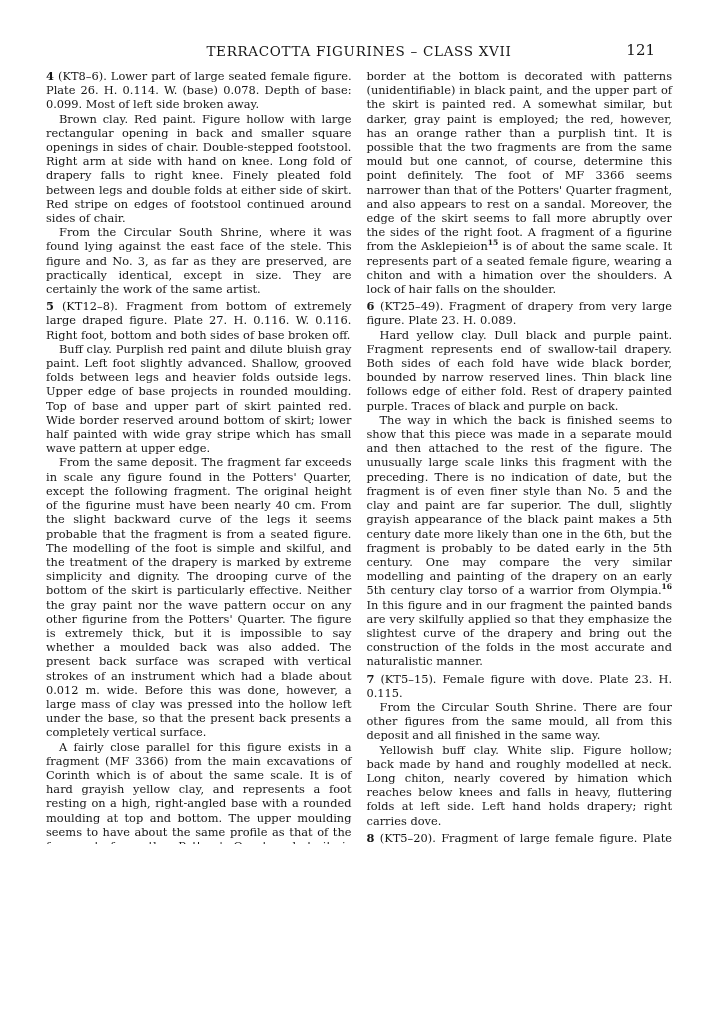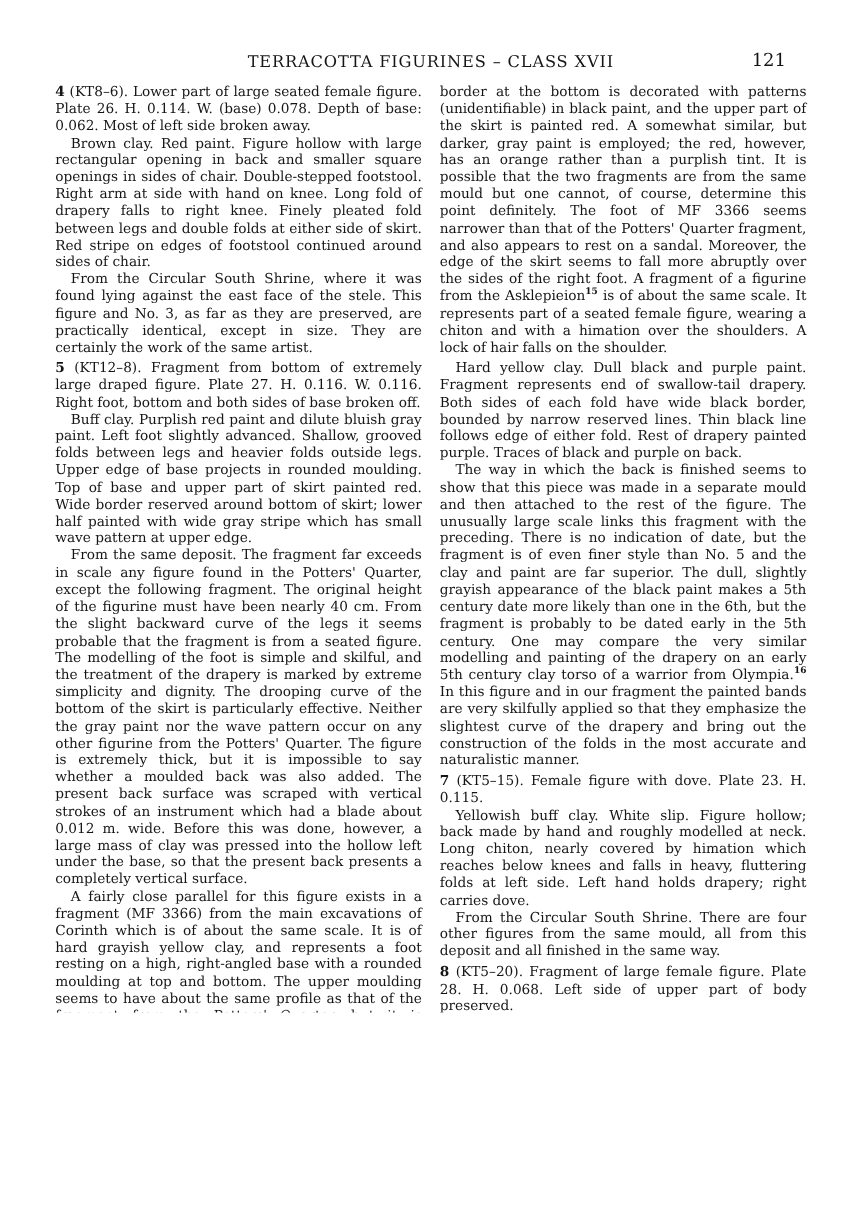--- a/index.html
+++ b/index.html
@@ -65,44 +65,45 @@
 
   <div class="header-row">
     <span class="running-head">TERRACOTTA FIGURINES – CLASS XVII</span>
     <span class="page-num">121</span>
   </div>
 
   <div class="columns">
 
     <section class="col">
       <article>
-        <p class="entry-head"><b>4</b><span> (KT8–6). Lower part of large seated female figure. Plate 26. H. 0.114. W. (base) 0.078. Depth of base: 0.062. Most of left side broken away.</span></p>
+        <p class="entry-head"><b>4</b><span> (KT8–6). Lower part of large seated female figure. Plate 26. H. 0.114. W. (base) 0.078. Depth of base: 0.099. Most of left side broken away.</span></p>
         <p class="indent">Brown clay. Red paint. Figure hollow with large rectangular opening in back and smaller square openings in sides of chair. Double-stepped footstool. Right arm at side with hand on knee. Long fold of drapery falls to right knee. Finely pleated fold between legs and double folds at either side of skirt. Red stripe on edges of footstool continued around sides of chair.</p>
         <p class="indent">From the Circular South Shrine, where it was found lying against the east face of the stele. This figure and No. 3, as far as they are preserved, are practically identical, except in size. They are certainly the work of the same artist.</p>
       </article>
       <article class="entry-block">
         <p class="entry-head"><b>5</b><span> (KT12–8). Fragment from bottom of extremely large draped figure. Plate 27. H. 0.116. W. 0.116. Right foot, bottom and both sides of base broken off.</span></p>
         <p class="indent">Buff clay. Purplish red paint and dilute bluish gray paint. Left foot slightly advanced. Shallow, grooved folds between legs and heavier folds outside legs. Upper edge of base projects in rounded moulding. Top of base and upper part of skirt painted red. Wide border reserved around bottom of skirt; lower half painted with wide gray stripe which has small wave pattern at upper edge.</p>
         <p class="indent">From the same deposit. The fragment far exceeds in scale any figure found in the Potters' Quarter, except the following fragment. The original height of the figurine must have been nearly 40 cm. From the slight backward curve of the legs it seems probable that the fragment is from a seated figure. The modelling of the foot is simple and skilful, and the treatment of the drapery is marked by extreme simplicity and dignity. The drooping curve of the bottom of the skirt is particularly effective. Neither the gray paint nor the wave pattern occur on any other figurine from the Potters' Quarter. The figure is extremely thick, but it is impossible to say whether a moulded back was also added. The present back surface was scraped with vertical strokes of an instrument which had a blade about 0.012 m. wide. Before this was done, however, a large mass of clay was pressed into the hollow left under the base, so that the present back presents a completely vertical surface.</p>
         <p class="indent">A fairly close parallel for this figure exists in a fragment (MF 3366) from the main excavations of Corinth which is of about the same scale. It is of hard grayish yellow clay, and represents a foot resting on a high, right-angled base with a rounded moulding at top and bottom. The upper moulding seems to have about the same profile as that of the fragment from the Potters' Quarter, but it is decorated with a large, roughly drawn Lesbian leaf pattern in black. The manner in which the skirt is painted is also very similar to that of our fragment. A wide reserved</p>
       </article>
     </section>
 
     <section class="col">
       <p><span>border at the bottom is decorated with patterns (unidentifiable) in black paint, and the upper part of the skirt is painted red. A somewhat similar, but darker, gray paint is employed; the red, however, has an orange rather than a purplish tint. It is possible that the two fragments are from the same mould but one cannot, of course, determine this point definitely. The foot of MF 3366 seems narrower than that of the Potters' Quarter fragment, and also appears to rest on a sandal. Moreover, the edge of the skirt seems to fall more abruptly over the sides of the right foot. A fragment of a figurine from the Asklepieion</span><sup>15</sup><span> is of about the same scale. It represents part of a seated female figure, wearing a chiton and with a himation over the shoulders. A lock of hair falls on the shoulder.</span></p>
 
       <article class="entry-block">
+        <p class="entry-head"><b>6</b><span> (KT25–49). Fragment of drapery from very large figure. Plate 23. H. 0.089.</span></p>
         <p class="indent">Hard yellow clay. Dull black and purple paint. Fragment represents end of swallow-tail drapery. Both sides of each fold have wide black border, bounded by narrow reserved lines. Thin black line follows edge of either fold. Rest of drapery painted purple. Traces of black and purple on back.</p>
         <p class="indent"><span>The way in which the back is finished seems to show that this piece was made in a separate mould and then attached to the rest of the figure. The unusually large scale links this fragment with the preceding. There is no indication of date, but the fragment is of even finer style than No. 5 and the clay and paint are far superior. The dull, slightly grayish appearance of the black paint makes a 5th century date more likely than one in the 6th, but the fragment is probably to be dated early in the 5th century. One may compare the very similar modelling and painting of the drapery on an early 5th century clay torso of a warrior from Olympia.</span><sup>16</sup><span> In this figure and in our fragment the painted bands are very skilfully applied so that they emphasize the slightest curve of the drapery and bring out the construction of the folds in the most accurate and naturalistic manner.</span></p>
       </article>
 
       <article class="entry-block">
         <p class="entry-head"><b>7</b><span> (KT5–15). Female figure with dove. Plate 23. H. 0.115.</span></p>
+        <p class="indent">From the Circular South Shrine. There are four other figures from the same mould, all from this deposit and all finished in the same way.</p>
         <p class="indent">Yellowish buff clay. White slip. Figure hollow; back made by hand and roughly modelled at neck. Long chiton, nearly covered by himation which reaches below knees and falls in heavy, fluttering folds at left side. Left hand holds drapery; right carries dove.</p>
-        <p class="indent">From the Circular South Shrine. There are four other figures from the same mould, all from this deposit and all finished in the same way.</p>
       </article>
 
       <article class="entry-block">
         <p class="entry-head"><b>8</b><span> (KT5–20). Fragment of large female figure. Plate 28. H. 0.068. Left side of upper part of body preserved.</span></p>
       </article>
 
       <div class="footnotes">
         <p class="fn"><sup>15</sup><i>Corinth</i><span>, XIV, pl. 56, no. 42.</span></p>
         <p class="fn"><sup>16</sup><i>Jahrbuch</i><span>, LVI, 1941, </span><i>Olympiabericht</i><span>, pl. 52.</span></p>
       </div>

